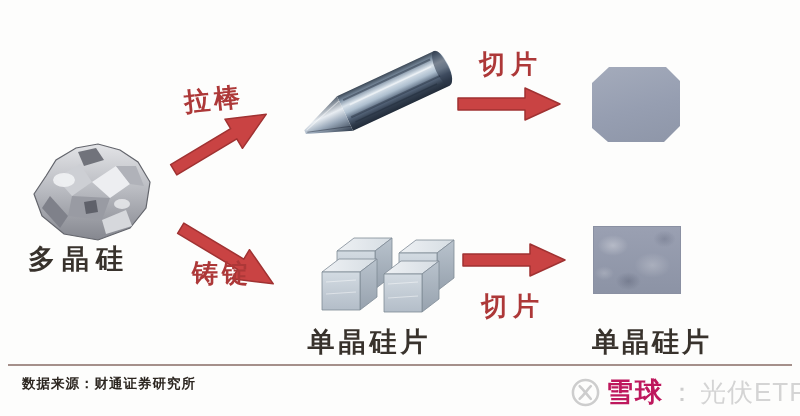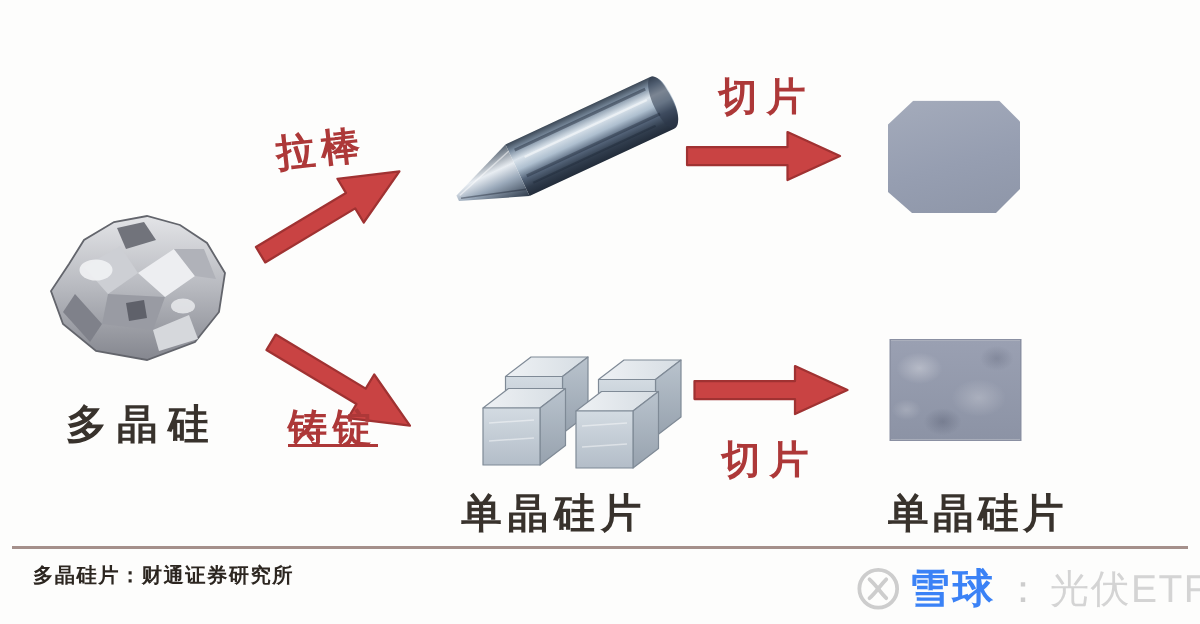--- a/index.html
+++ b/index.html
@@ -35,21 +35,21 @@
   }
   .divider{left:8px;top:364px;width:784px;height:2px;background:#a5908b;}
   .source-text{
     left:22px;top:375px;color:#2c2620;font-weight:700;
     font-size:13.5px;letter-spacing:1px;white-space:nowrap;
   }
   .watermark{
     left:570px;top:374px;display:flex;align-items:center;gap:5px;
     white-space:nowrap;
   }
-  .wm-brand{color:#3b82f6;font-weight:700;font-size:27px;letter-spacing:2px;font-family:"Liberation Sans",sans-serif;}
+  .wm-brand{color:#be185d;font-weight:700;font-size:27px;letter-spacing:2px;font-family:"Liberation Sans",sans-serif;}
   .wm-sep{color:#cdcdcd;font-size:26px;font-family:"Liberation Sans",sans-serif;}
   .wm-account{color:#d4d4d4;font-size:26px;letter-spacing:1px;font-family:"Liberation Sans",sans-serif;}
   svg{display:block;}
 </style>
 </head>
 <body>
 
 <div class="canvas">
 
   <svg class="abs" style="left:26px;top:134px;" width="132" height="114" viewBox="0 0 132 114">
@@ -66,33 +66,33 @@
     <polygon points="46,62 84,64 76,86 42,82" fill="#999ba3"></polygon>
     <polygon points="90,32 110,32 118,52 104,50" fill="#b0b2b9"></polygon>
     <polygon points="24,62 42,82 34,94 16,74" fill="#7f818a"></polygon>
     <polygon points="76,86 100,76 106,92 80,100" fill="#d6d8dc"></polygon>
     <polygon points="52,18 70,14 78,26 58,32" fill="#71737b"></polygon>
     <polygon points="58,68 70,66 72,78 60,80" fill="#5f616a"></polygon>
     <ellipse cx="38" cy="46" rx="11" ry="7" fill="#f1f2f4" opacity="0.9"></ellipse>
     <ellipse cx="96" cy="70" rx="8" ry="5" fill="#eceef0" opacity="0.8"></ellipse>
   </svg>
 
-  <div class="abs node-label" style="left:20px;top:245px;width:150px;letter-spacing:7px;margin-top:24px;">多晶硅</div>
+  <div class="abs node-label" style="left:4px;top:245px;width:150px;letter-spacing:7px;">多晶硅</div>
 
   <div class="abs proc-label" style="left:175px;top:86px;width:78px;transform:rotate(-6deg);">拉棒</div>
 
   <svg class="abs" style="left:158px;top:98px;overflow:visible;" width="124" height="88" viewBox="0 0 124 88">
     <polygon points="8,38 78,38 78,27 116,44 78,61 78,50 8,50" transform="rotate(-31 62 44)" fill="#c94343" stroke="#a03232" stroke-width="1.5" stroke-linejoin="round"></polygon>
   </svg>
 
   <svg class="abs" style="left:165px;top:212px;overflow:visible;" width="124" height="88" viewBox="0 0 124 88">
     <polygon points="8,38 78,38 78,27 116,44 78,61 78,50 8,50" transform="rotate(31 62 44)" fill="#c94343" stroke="#a03232" stroke-width="1.5" stroke-linejoin="round"></polygon>
   </svg>
 
-  <div class="abs proc-label" style="left:184px;top:272px;width:76px;text-decoration:underline;">铸锭</div>
+  <div class="abs proc-label" style="left:184px;top:260px;width:76px;">铸锭</div>
 
   <svg class="abs" style="left:290px;top:48px;overflow:visible;" width="168" height="104" viewBox="0 0 168 104">
     <defs>
       <linearGradient id="grod" x1="0" y1="0" x2="0" y2="1">
         <stop offset="0" stop-color="#3c4856"></stop>
         <stop offset="0.15" stop-color="#7f91a4"></stop>
         <stop offset="0.32" stop-color="#dbe4ec"></stop>
         <stop offset="0.5" stop-color="#aebfcf"></stop>
         <stop offset="0.68" stop-color="#55657a"></stop>
         <stop offset="0.85" stop-color="#303c4c"></stop>
@@ -177,21 +177,21 @@
   </svg>
 
   <div class="abs proc-label" style="left:476px;top:293px;width:74px;letter-spacing:6px;">切片</div>
 
   <div class="abs poly-wafer"></div>
 
   <div class="abs node-label" style="left:582px;top:328px;width:140px;letter-spacing:3px;">单晶硅片</div>
 
   <div class="abs divider"></div>
 
-  <div class="abs source-text">多晶硅片：财通证券研究所</div>
+  <div class="abs source-text">数据来源：财通证券研究所</div>
 
   <div class="abs watermark">
     <svg width="31" height="31" viewBox="0 0 32 32">
       <circle cx="16" cy="16" r="13" fill="none" stroke="#cdcdcd" stroke-width="2.6"></circle>
       <path d="M10,9.5 C15,14 17,18 21.5,22.5" fill="none" stroke="#cdcdcd" stroke-width="2.6" stroke-linecap="round"></path>
       <path d="M21.5,9.5 C17,14 15,18 10,22.5" fill="none" stroke="#cdcdcd" stroke-width="2.6" stroke-linecap="round"></path>
     </svg>
     <span class="wm-brand">雪球</span>
     <span class="wm-sep">：</span>
     <span class="wm-account">光伏ETF_</span>

